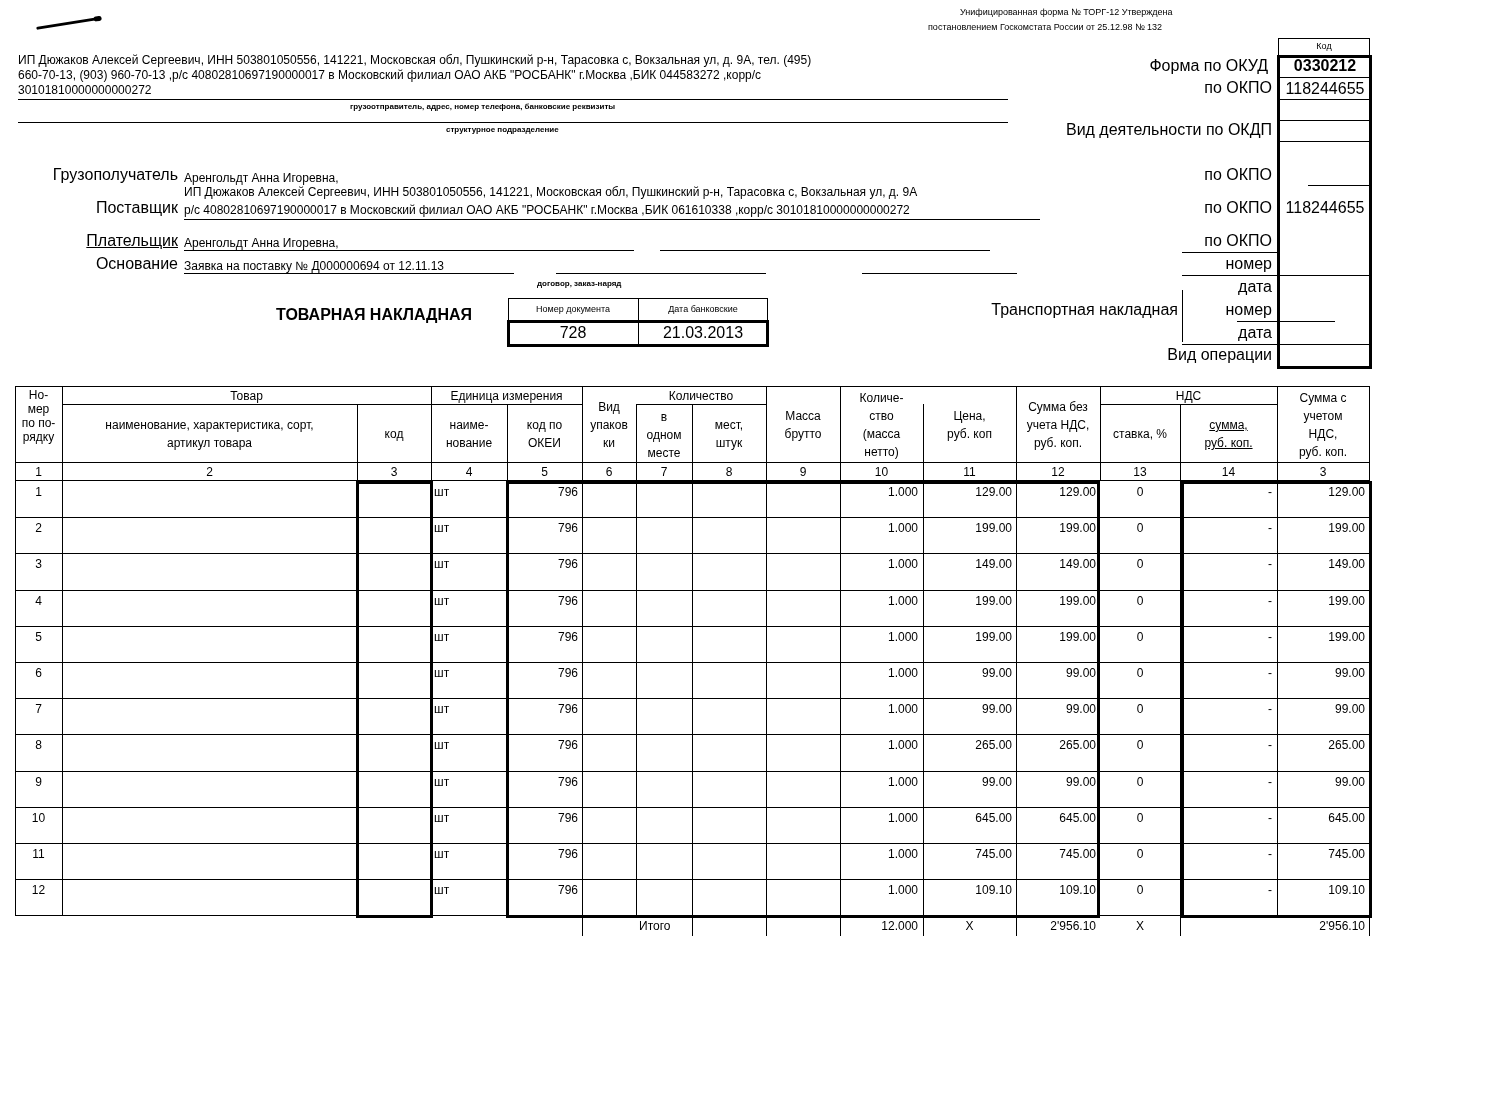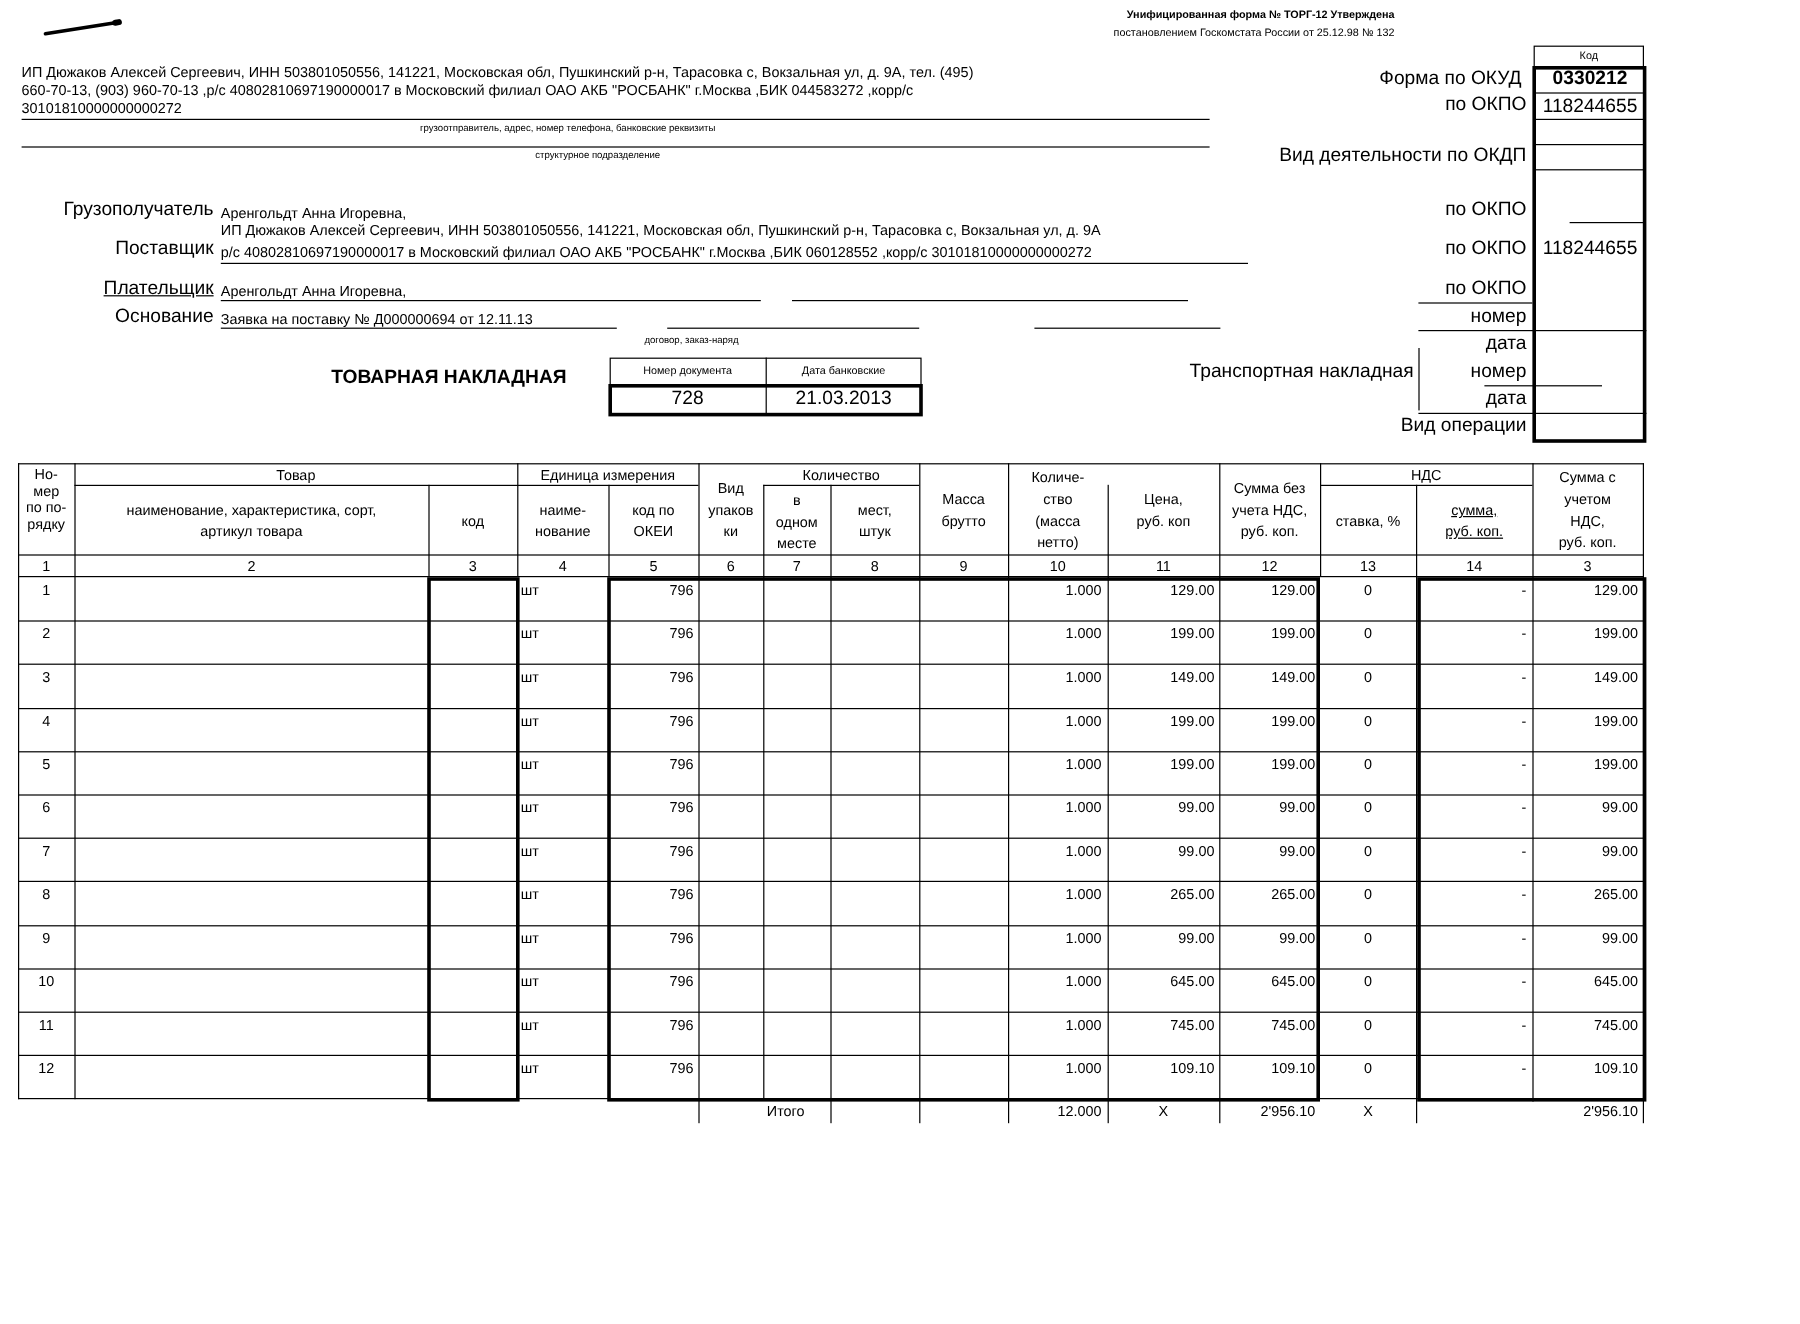--- a/index.html
+++ b/index.html
@@ -1,41 +1,41 @@
 <!DOCTYPE html>
 <html><head>
 <meta charset="utf-8">
 <style>
   html, body { margin: 0; padding: 0; background: #ffffff; }
   body { width: 1500px; height: 1103px; position: relative; overflow: hidden;
          font-family: "Liberation Sans", sans-serif; color: #000; }
   .abs { position: absolute; white-space: nowrap; }
   .t12 { font-size: 12px; }
   .t16 { font-size: 16px; }
-  .t8 { font-size: 8px; }
+  .t8 { font-size: 8px; font-weight: bold; }
   .t9 { font-size: 9px; }
   .right { text-align: right; }
   .center { text-align: center; }
   .hline { position: absolute; height: 0; border-top: 1px solid #000; }
   .vline { position: absolute; width: 0; border-left: 1px solid #000; }
   .box { position: absolute; border: 1px solid #000; box-sizing: border-box; }
   .box.thick { border-width: 3px; }
   .pen-mark { position: absolute; left: 36px; top: 22px; width: 62px; height: 3px;
               background: #000; transform: rotate(-9deg); border-radius: 2px; }
   .pen-mark::after { content: ""; position: absolute; right: -4px; top: -1px; width: 8px; height: 5px;
               background: #000; border-radius: 3px; }
   .cell { position: absolute; box-sizing: border-box; font-size: 12px; line-height: 18px; }
   .hdr { position: absolute; font-size: 12px; text-align: center; line-height: 18px; }
 </style>
 </head>
 <body>
 
 <div class="pen-mark"></div>
 
-<div class="abs t9" style="left:939px; top:7px;font-weight:bold;">Унифицированная форма № ТОРГ-12 Утверждена</div>
+<div class="abs t9" style="left:960px; top:7px;">Унифицированная форма № ТОРГ-12 Утверждена</div>
 <div class="abs t9" style="left:928px; top:22px;">постановлением Госкомстата России от 25.12.98 № 132</div>
 
 <div class="abs t12" style="left:18px; top:53px;">ИП Дюжаков Алексей Сергеевич, ИНН 503801050556, 141221, Московская обл, Пушкинский р-н, Тарасовка с, Вокзальная ул, д. 9А, тел. (495)</div>
 <div class="abs t12" style="left:18px; top:68px;">660-70-13, (903) 960-70-13 ,р/с 40802810697190000017 в Московский филиал ОАО АКБ "РОСБАНК" г.Москва ,БИК 044583272 ,корр/с</div>
 <div class="abs t12" style="left:18px; top:83px;">30101810000000000272</div>
 <div class="hline" style="left:18px; top:99px; width:990px;"></div>
 <div class="abs t8" style="left:350px; top:102px;">грузоотправитель, адрес, номер телефона, банковские реквизиты</div>
 <div class="hline" style="left:18px; top:122px; width:990px;"></div>
 <div class="abs t8" style="left:446px; top:125px;">структурное подразделение</div>
 
@@ -71,21 +71,21 @@
 <div class="abs t16 right" style="left:1100px; top:301px; width:172px;">номер</div>
 <div class="hline" style="left:1237px; top:321px; width:98px;"></div>
 <div class="abs t16 right" style="left:1100px; top:324px; width:172px;">дата</div>
 <div class="hline" style="left:1182px; top:344px; width:190px;"></div>
 <div class="abs t16 right" style="left:1000px; top:346px; width:272px;">Вид операции</div>
 
 <div class="abs t16 right" style="left:18px; top:166px; width:160px;">Грузополучатель</div>
 <div class="abs t12" style="left:184px; top:171px;">Аренгольдт Анна Игоревна,</div>
 <div class="abs t12" style="left:184px; top:185px;">ИП Дюжаков Алексей Сергеевич, ИНН 503801050556, 141221, Московская обл, Пушкинский р-н, Тарасовка с, Вокзальная ул, д. 9А</div>
 <div class="abs t16 right" style="left:18px; top:199px; width:160px;">Поставщик</div>
-<div class="abs t12" style="left:184px; top:203px;">р/с 40802810697190000017 в Московский филиал ОАО АКБ "РОСБАНК" г.Москва ,БИК 060128552 ,корр/с 30101810000000000272</div>
+<div class="abs t12" style="left:184px; top:203px;">р/с 40802810697190000017 в Московский филиал ОАО АКБ "РОСБАНК" г.Москва ,БИК 061610338 ,корр/с 30101810000000000272</div>
 <div class="hline" style="left:184px; top:219px; width:856px;"></div>
 
 <div class="abs t16 right" style="left:18px; top:232px; width:160px;text-decoration:underline;">Плательщик</div>
 <div class="abs t12" style="left:184px; top:236px;">Аренгольдт Анна Игоревна,</div>
 <div class="hline" style="left:184px; top:250px; width:450px;"></div>
 <div class="hline" style="left:660px; top:250px; width:330px;"></div>
 
 <div class="abs t16 right" style="left:18px; top:255px; width:160px;">Основание</div>
 <div class="abs t12" style="left:184px; top:259px;">Заявка на поставку № Д000000694 от 12.11.13</div>
 <div class="hline" style="left:184px; top:273px; width:330px;"></div>

